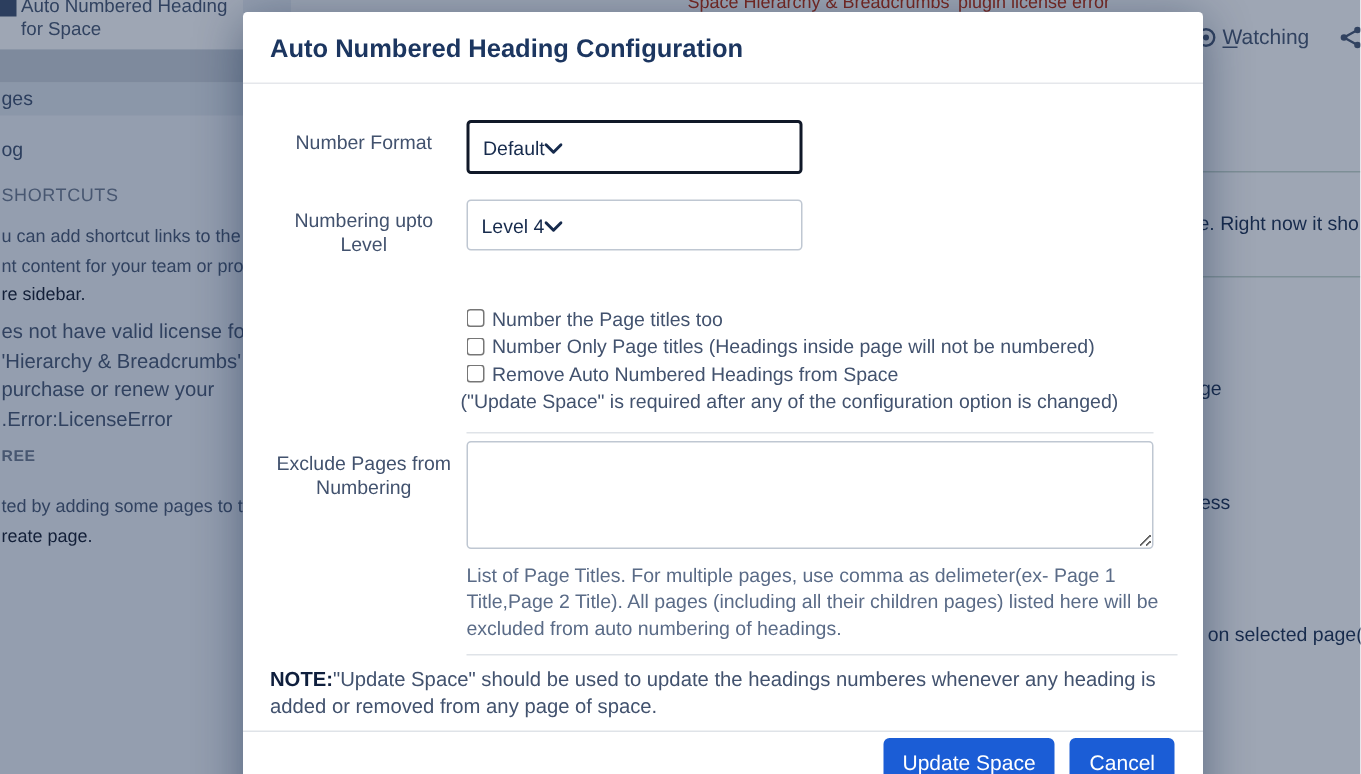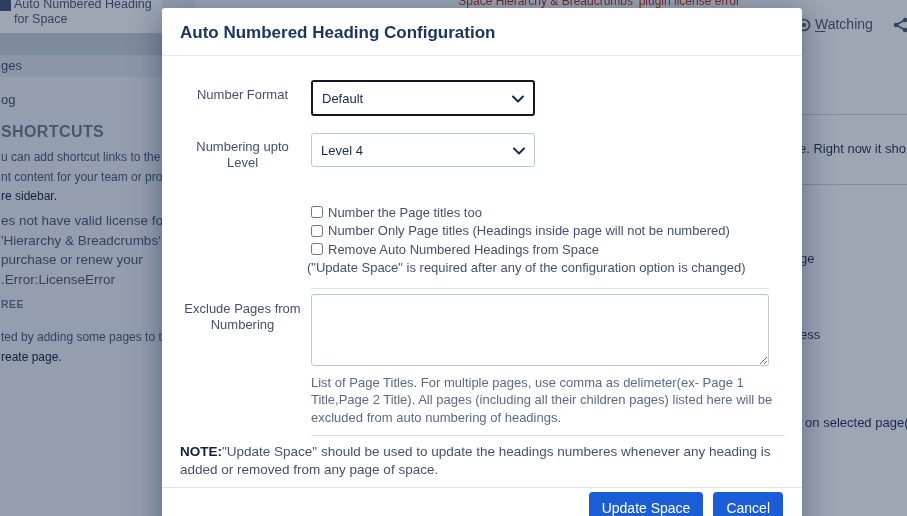--- a/index.html
+++ b/index.html
@@ -16,21 +16,21 @@
   .bg-layer { position:absolute; inset:0; z-index:1; }
 
   .sidebar { position:absolute; left:0; top:0; width:194px; height:516px; background:#eef1f6; }
   .space-selector { position:absolute; left:0; top:0; width:162px; height:33px; background:#ffffff; }
   .corner-square { position:absolute; left:0; top:0; width:11px; height:11px; background:#3c4d6b; }
   .space-selector-text { position:absolute; left:14px; top:-3px; font-size:12.5px; line-height:15px; color:#44546f; }
   .sidebar-strip { position:absolute; left:0; top:33px; width:162px; height:22px; background:#c8cfd7; }
   .nav-pages { position:absolute; left:0; top:55px; width:162px; height:22px; background:#dfe5ec; }
   .nav-pages-label { position:absolute; left:1px; top:3px; font-size:13px; color:#3b4d6b; }
   .nav-blog-label { position:absolute; left:1px; top:92px; font-size:13px; color:#3b4d6b; }
-  .shortcuts-heading { position:absolute; left:1px; top:123px; font-size:16px; font-weight:bold; letter-spacing:.4px; color:#6b778c;text-align:center; }
+  .shortcuts-heading { position:absolute; left:1px; top:123px; font-size:12px; font-weight:normal; letter-spacing:.4px; color:#6b778c;text-align:center; }
   .sb-para1 { position:absolute; left:1px; top:148px; font-size:12px; line-height:19.5px; color:#44546f; white-space:nowrap; }
   .sb-link { color:#0f172a; }
   .sb-para2 { position:absolute; left:1px; top:211px; font-size:13.5px; line-height:19.5px; color:#44546f; white-space:nowrap; }
   .free-label { position:absolute; left:1px; top:298px; font-size:10.5px; font-weight:bold; letter-spacing:.4px; color:#6b778c; }
   .sb-para3 { position:absolute; left:1px; top:328px; font-size:12px; line-height:19.5px; color:#44546f; white-space:nowrap; }
   .block { display:block; }
 
   .error-banner { position:absolute; left:456px; top:-6px; font-size:12px; color:#bf2600; white-space:nowrap; }
 
   .page-header-right { position:absolute; left:790px; top:0; width:117px; height:50px;text-align:right; }
@@ -60,21 +60,21 @@
   .modal-header { padding:15px 18px 12px 18px; border-bottom:1px solid #e5e7eb; }
   .modal-title { font-size:17px; font-weight:600; color:#1c3660; }
   .modal-body { padding:24px 18px 0 18px; }
 
   .form-row { display:grid; grid-template-columns:125px 1fr; column-gap:6px; }
   .form-label { text-align:center; font-size:13px; line-height:16px; color:#42526e; padding-top:7px; }
   .row1 { margin-bottom:16px; }
 
   .select {
     width:224px; height:30px; padding:16px 9px;
-    display:flex; align-items:center; justify-content:space-between;
+    display:flex; align-items:center; justify-content:flex-start;
     border-radius:3px; font-size:13px; color:#172b4d; background:#fff; cursor:pointer;
   }
   .select-focused { border:2px solid #101828; }
   .select-normal  { border:1px solid #bfc7d2; height:16px; margin-top:1px; }
   .chevron { flex:0 0 auto; }
 
   .checkbox-block { margin-top:32px; }
   .checkbox-row { display:flex; align-items:center; gap:5px; font-size:13px; color:#42526e; height:18.5px; }
   .checkbox-row input { width:12px; height:12px; margin:0; }
   .checkbox-note { font-size:13px; color:#42526e; margin-top:1px; margin-left:-4px; }

